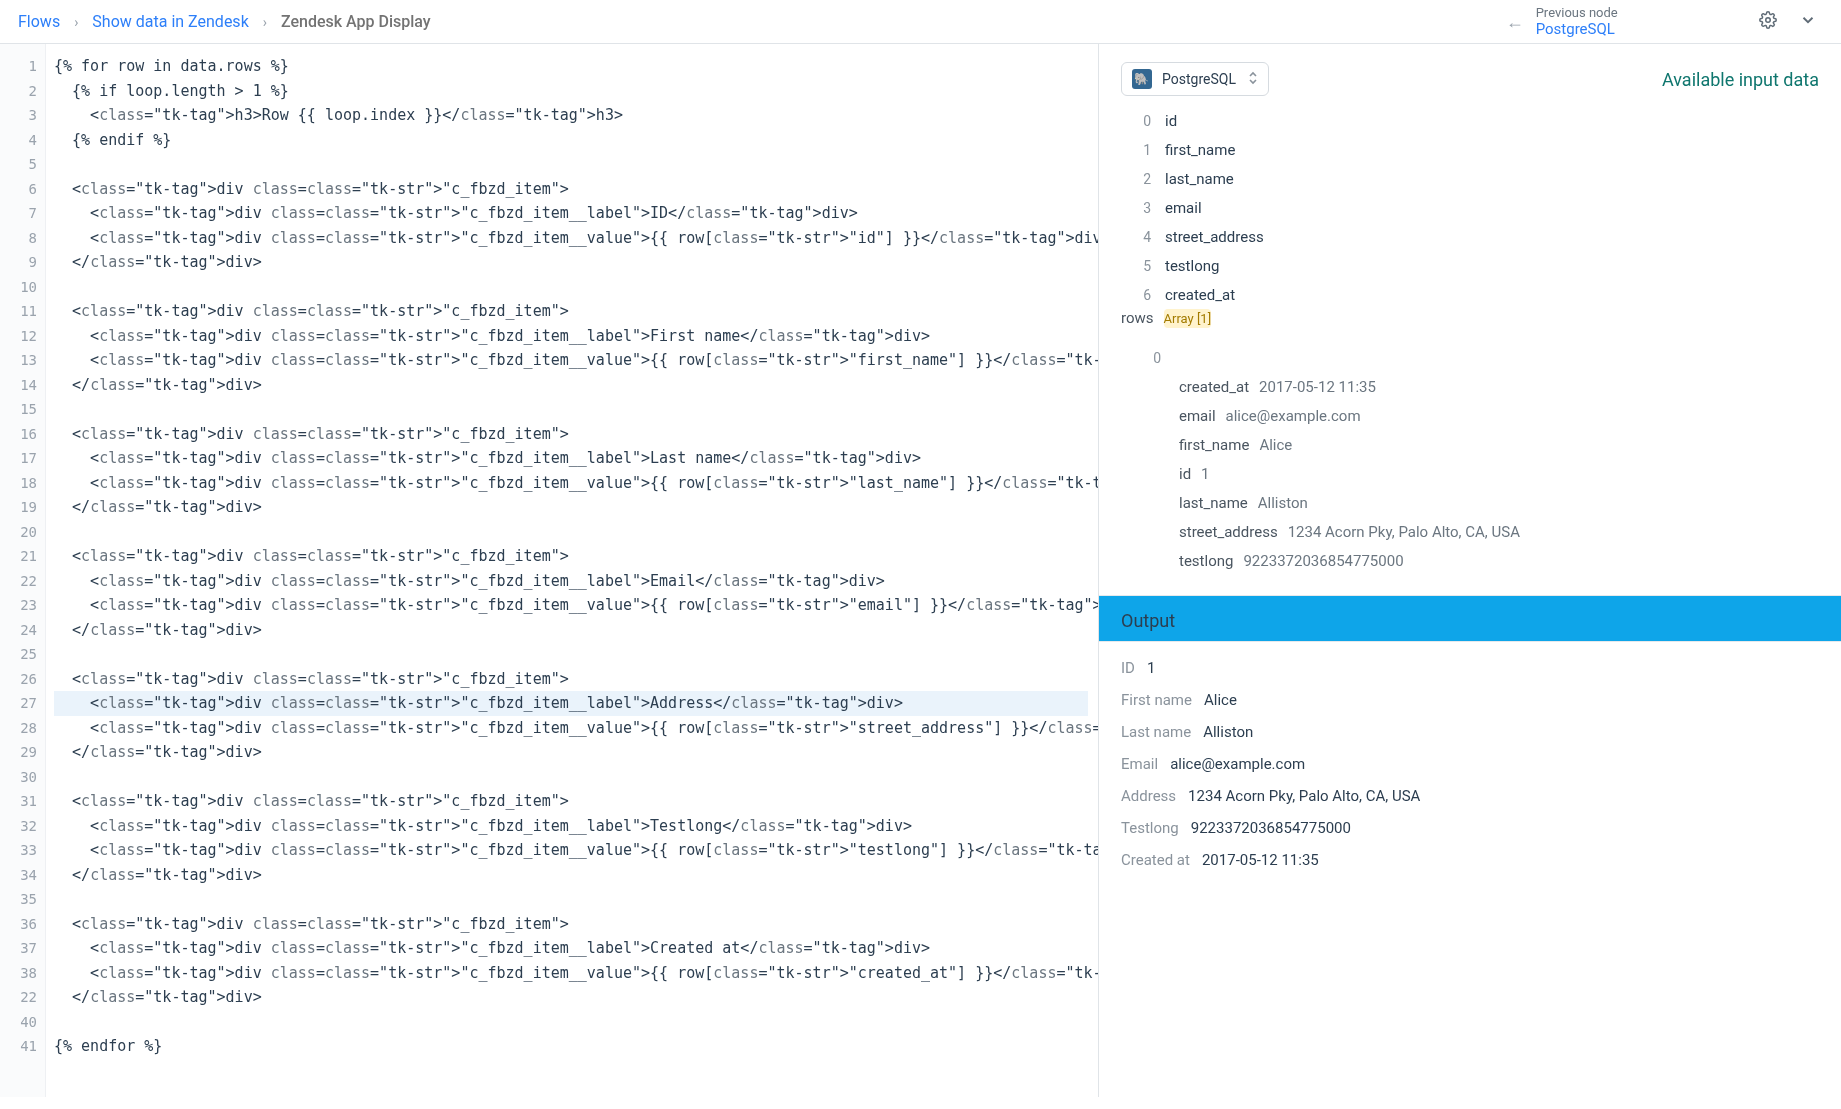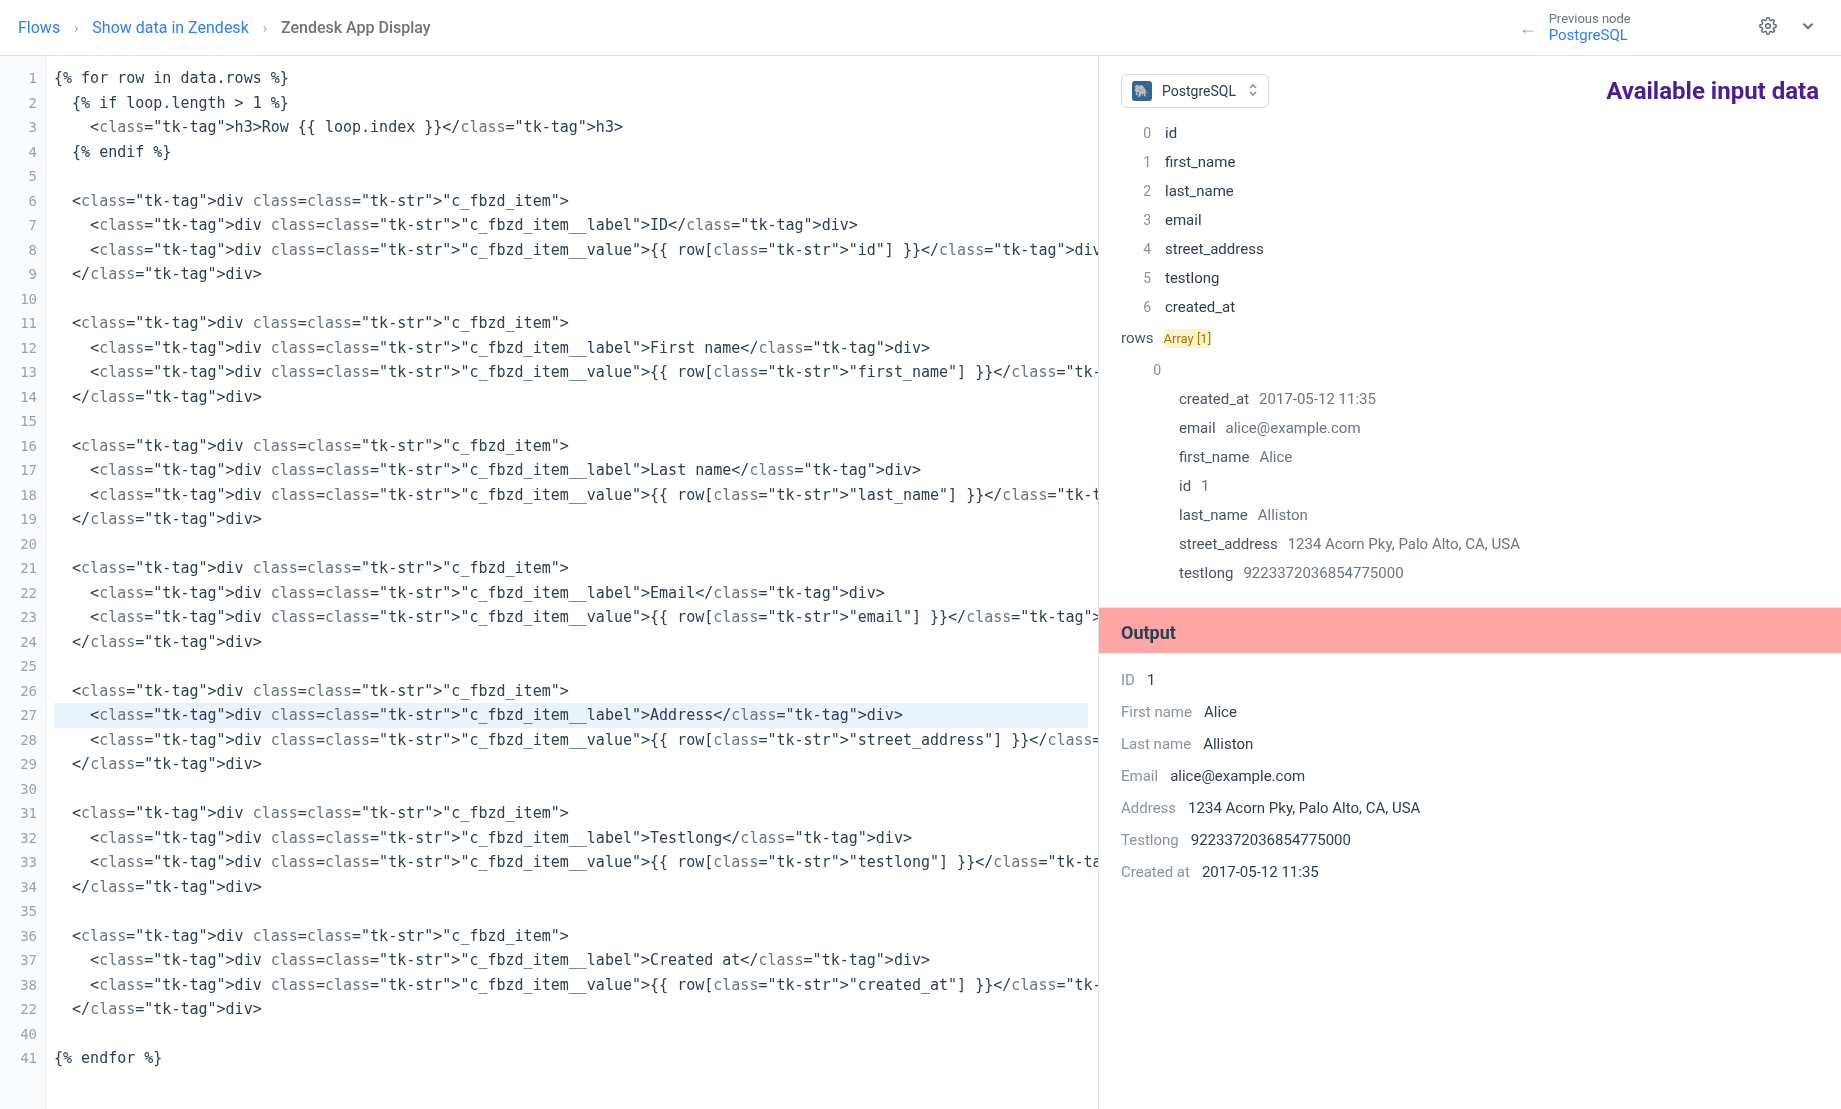--- a/index.html
+++ b/index.html
@@ -8,27 +8,26 @@
     font-size: 14px;
     color: #2c3e50;
     background: #fff;
     width: 1841px;
     height: 1109px;
     overflow: hidden;
   }
 
   
   .topbar {
-    height: 56px;
+    height: 44px;
     border-bottom: 1px solid #e0e4e8;
     display: flex;
     align-items: center;
     padding: 0 18px;
     justify-content: space-between;
-    gap: 13px;
   }
   .breadcrumb {
     display: flex;
     align-items: center;
     font-size: 16px;
     gap: 14px;
   }
   .breadcrumb a {
     color: #2d7ff9;
     text-decoration: none;
@@ -121,23 +120,23 @@
   }
   .node-pill .pg-icon {
     width: 20px; height: 20px;
     background: #336791;
     border-radius: 3px;
     display:flex; align-items:center; justify-content:center;
     color:#fff; font-size:12px; font-weight:bold;
   }
   .node-pill .updown { color:#8a939c; font-size:12px; margin-left:2px; }
   .avail-title {
-    font-size: 24px;
-    font-weight: 700;
-    color: #4c1d95;
+    font-size: 18px;
+    font-weight: 400;
+    color: #0f766e;
   }
 
   .tree {
     padding: 4px 22px 12px 22px;
     font-size: 15px;
     color: #2c3e50;
   }
   .tree-row {
     display: flex;
     align-items: center;
@@ -146,21 +145,21 @@
   }
   .tree-row .idx {
     width: 30px;
     text-align: right;
     color: #8a939c;
     font-size: 14px;
   }
   .tree-row .key { color: #2c3e50; }
   .tree-row .val { color: #6b7680; }
   .tree-rows-label {
-    display:flex; align-items:center; gap:10px;
+    display:flex; align-items:flex-start; gap:10px;
     height: 34px;
   }
   .badge-array {
     background: #fff3cd;
     color: #a37b00;
     border-radius: 4px;
     padding: 2px 0;
     font-size: 13px;
   }
   .tree-sub { padding-left: 30px; }
@@ -168,23 +167,23 @@
   .tree-sub2 { padding-left: 28px; }
   .tree-sub2 .tree-row { gap: 10px; }
   .tree-sub2 .key { color:#4a5560; min-width: auto; }
 
   .output-section {
     border-top: 1px solid #e6e9ec;
     margin-top: 8px;
   }
   .output-title {
     font-size: 18px;
-    font-weight: 700;
+    font-weight: 400;
     padding: 14px 22px 10px 22px;
-    background: #fca5a5;
+    background: #0ea5e9;
     border-bottom: 1px solid #e6e9ec;
   }
   .output-list {
     padding: 10px 22px;
   }
   .out-row {
     display: flex;
     align-items: center;
     gap: 12px;
     height: 32px;

